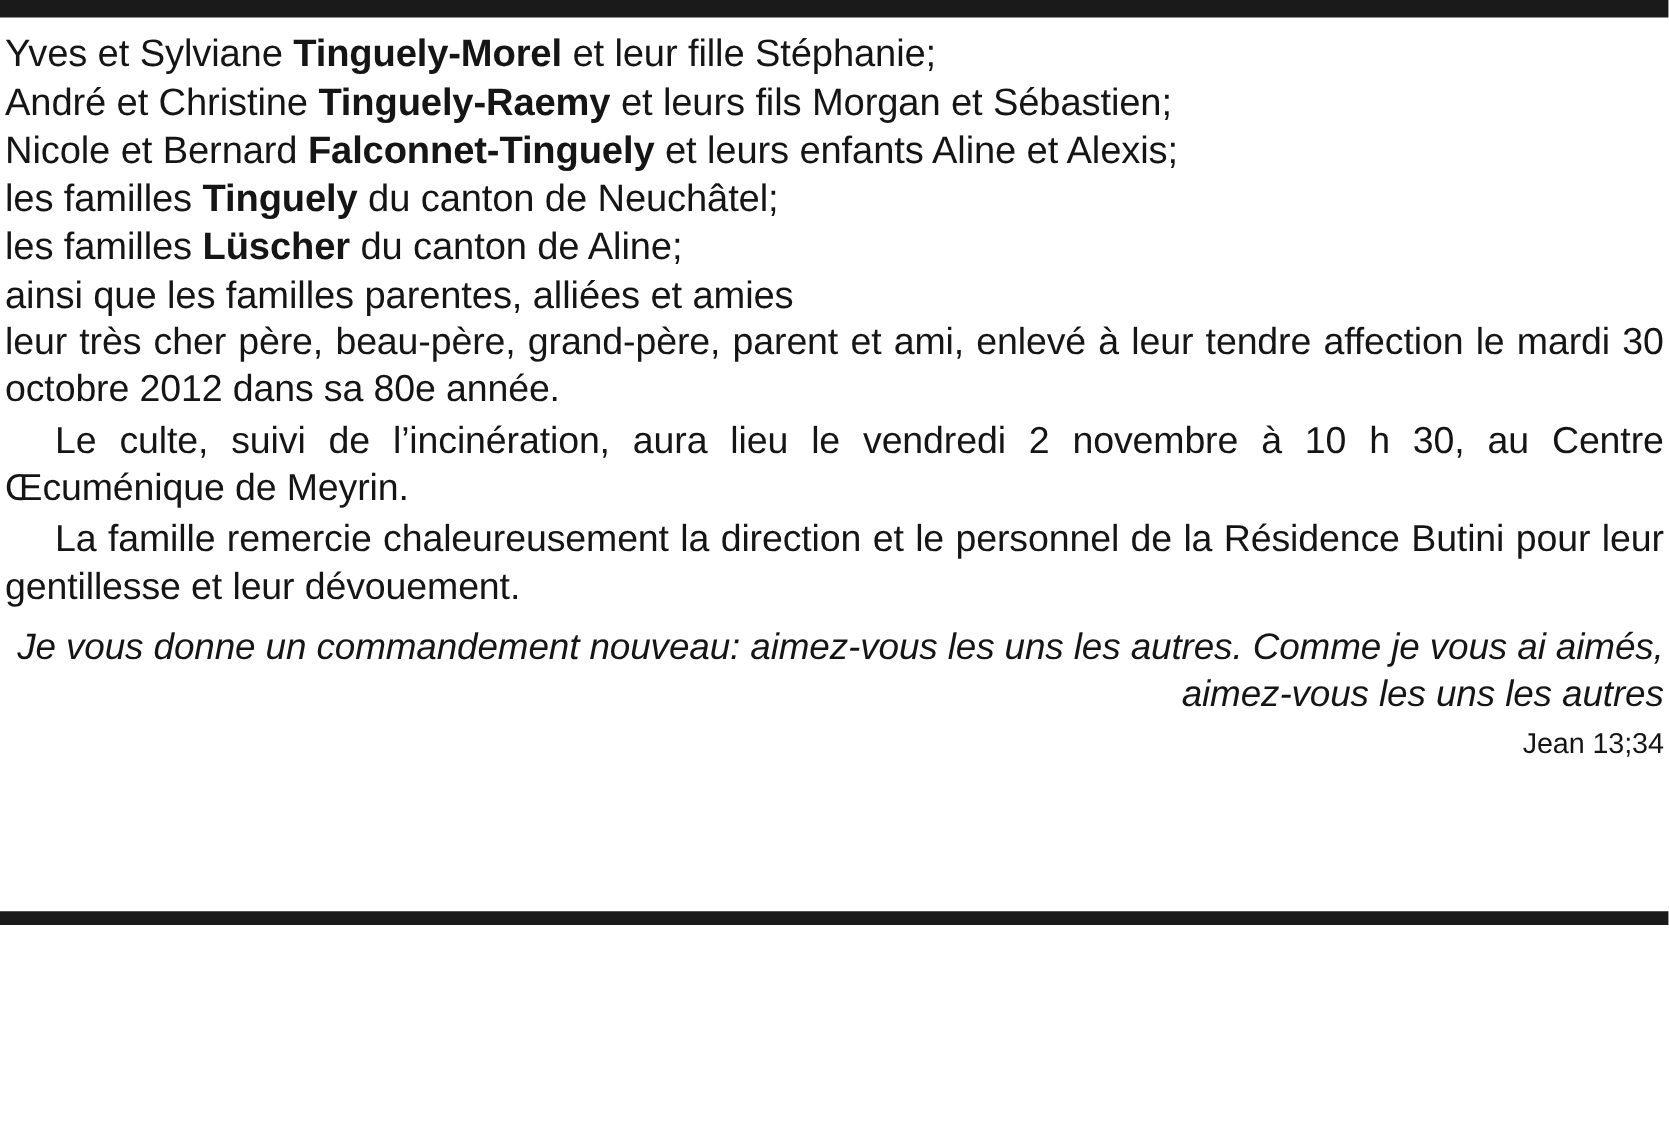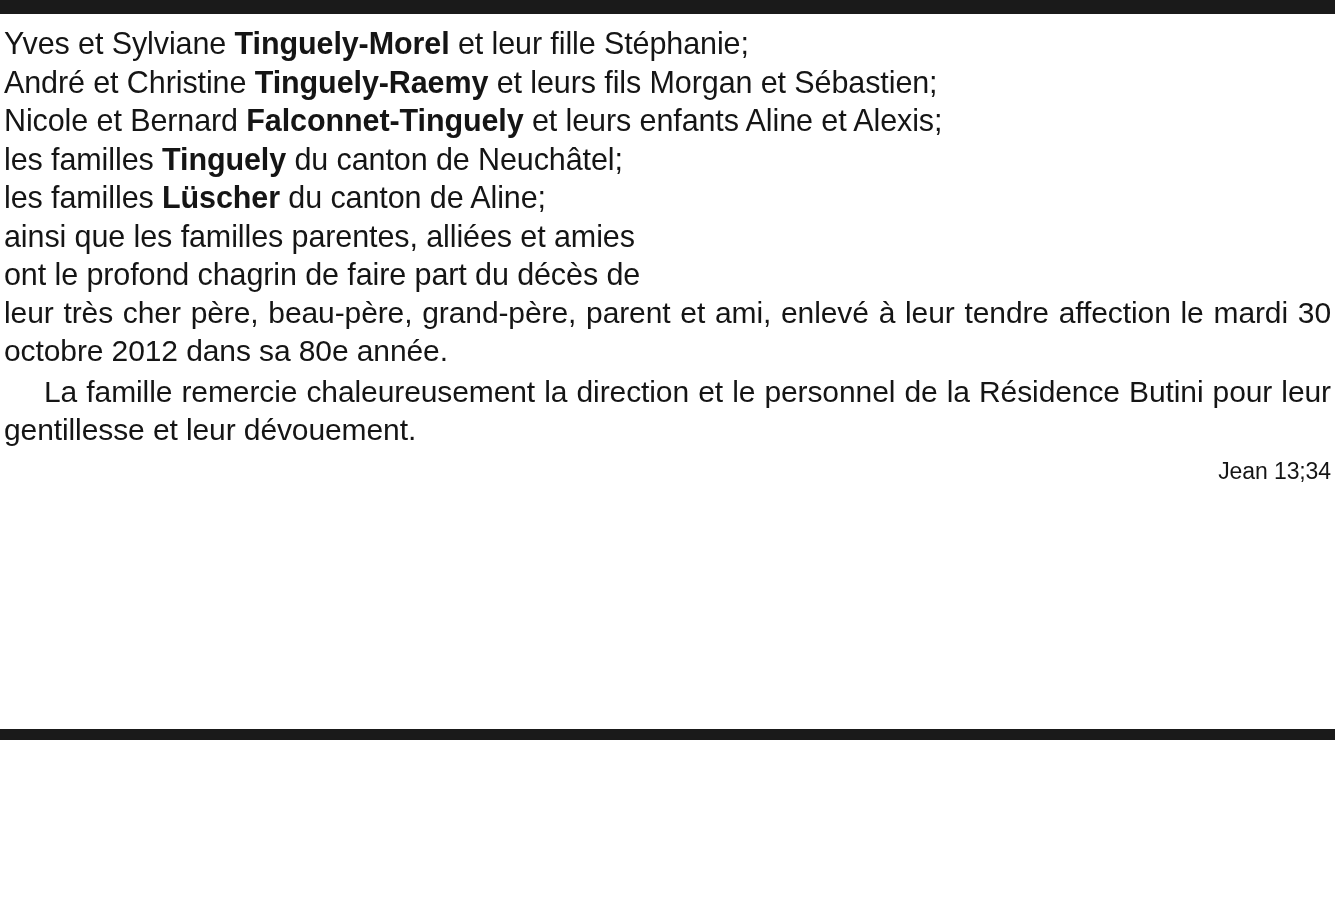--- a/index.html
+++ b/index.html
@@ -109,27 +109,26 @@
       </div>
       <div>
         <span>les familles </span><b>Tinguely</b><span> du canton de Neuchâtel;</span>
       </div>
       <div>
         <span>les familles </span><b>Lüscher</b><span> du canton de Aline;</span>
       </div>
       <div>
         <span>ainsi que les familles parentes, alliées et amies</span>
       </div>
-      <div>
-        <span>ont le profond chagrin de faire part du décès de</span>
-      </div>
     </div>
 
 
     <p class="body-par">leur très cher père, beau-père, grand-père, parent et ami, enlevé à leur tendre affection le mardi 30 octobre 2012 dans sa 80e année.</p>
+    <p class="body-par indent">Le culte, suivi de l’incinération, aura lieu le vendredi 2 novembre à 10 h 30, au Centre Œcuménique de Meyrin.</p>
     <p class="body-par indent">La famille remercie chaleureusement la direction et le personnel de la Résidence Butini pour leur gentillesse et leur dévouement.</p>
 
+    <div class="scripture">Je vous donne un commandement nouveau: aimez-vous les uns les autres. Comme je vous ai aimés, aimez-vous les uns les autres</div>
     <div class="scripture-ref">Jean 13;34</div>
 
   </div>
 
   <div class="rule-bottom"></div>
 </div>
 
 </body></html>

